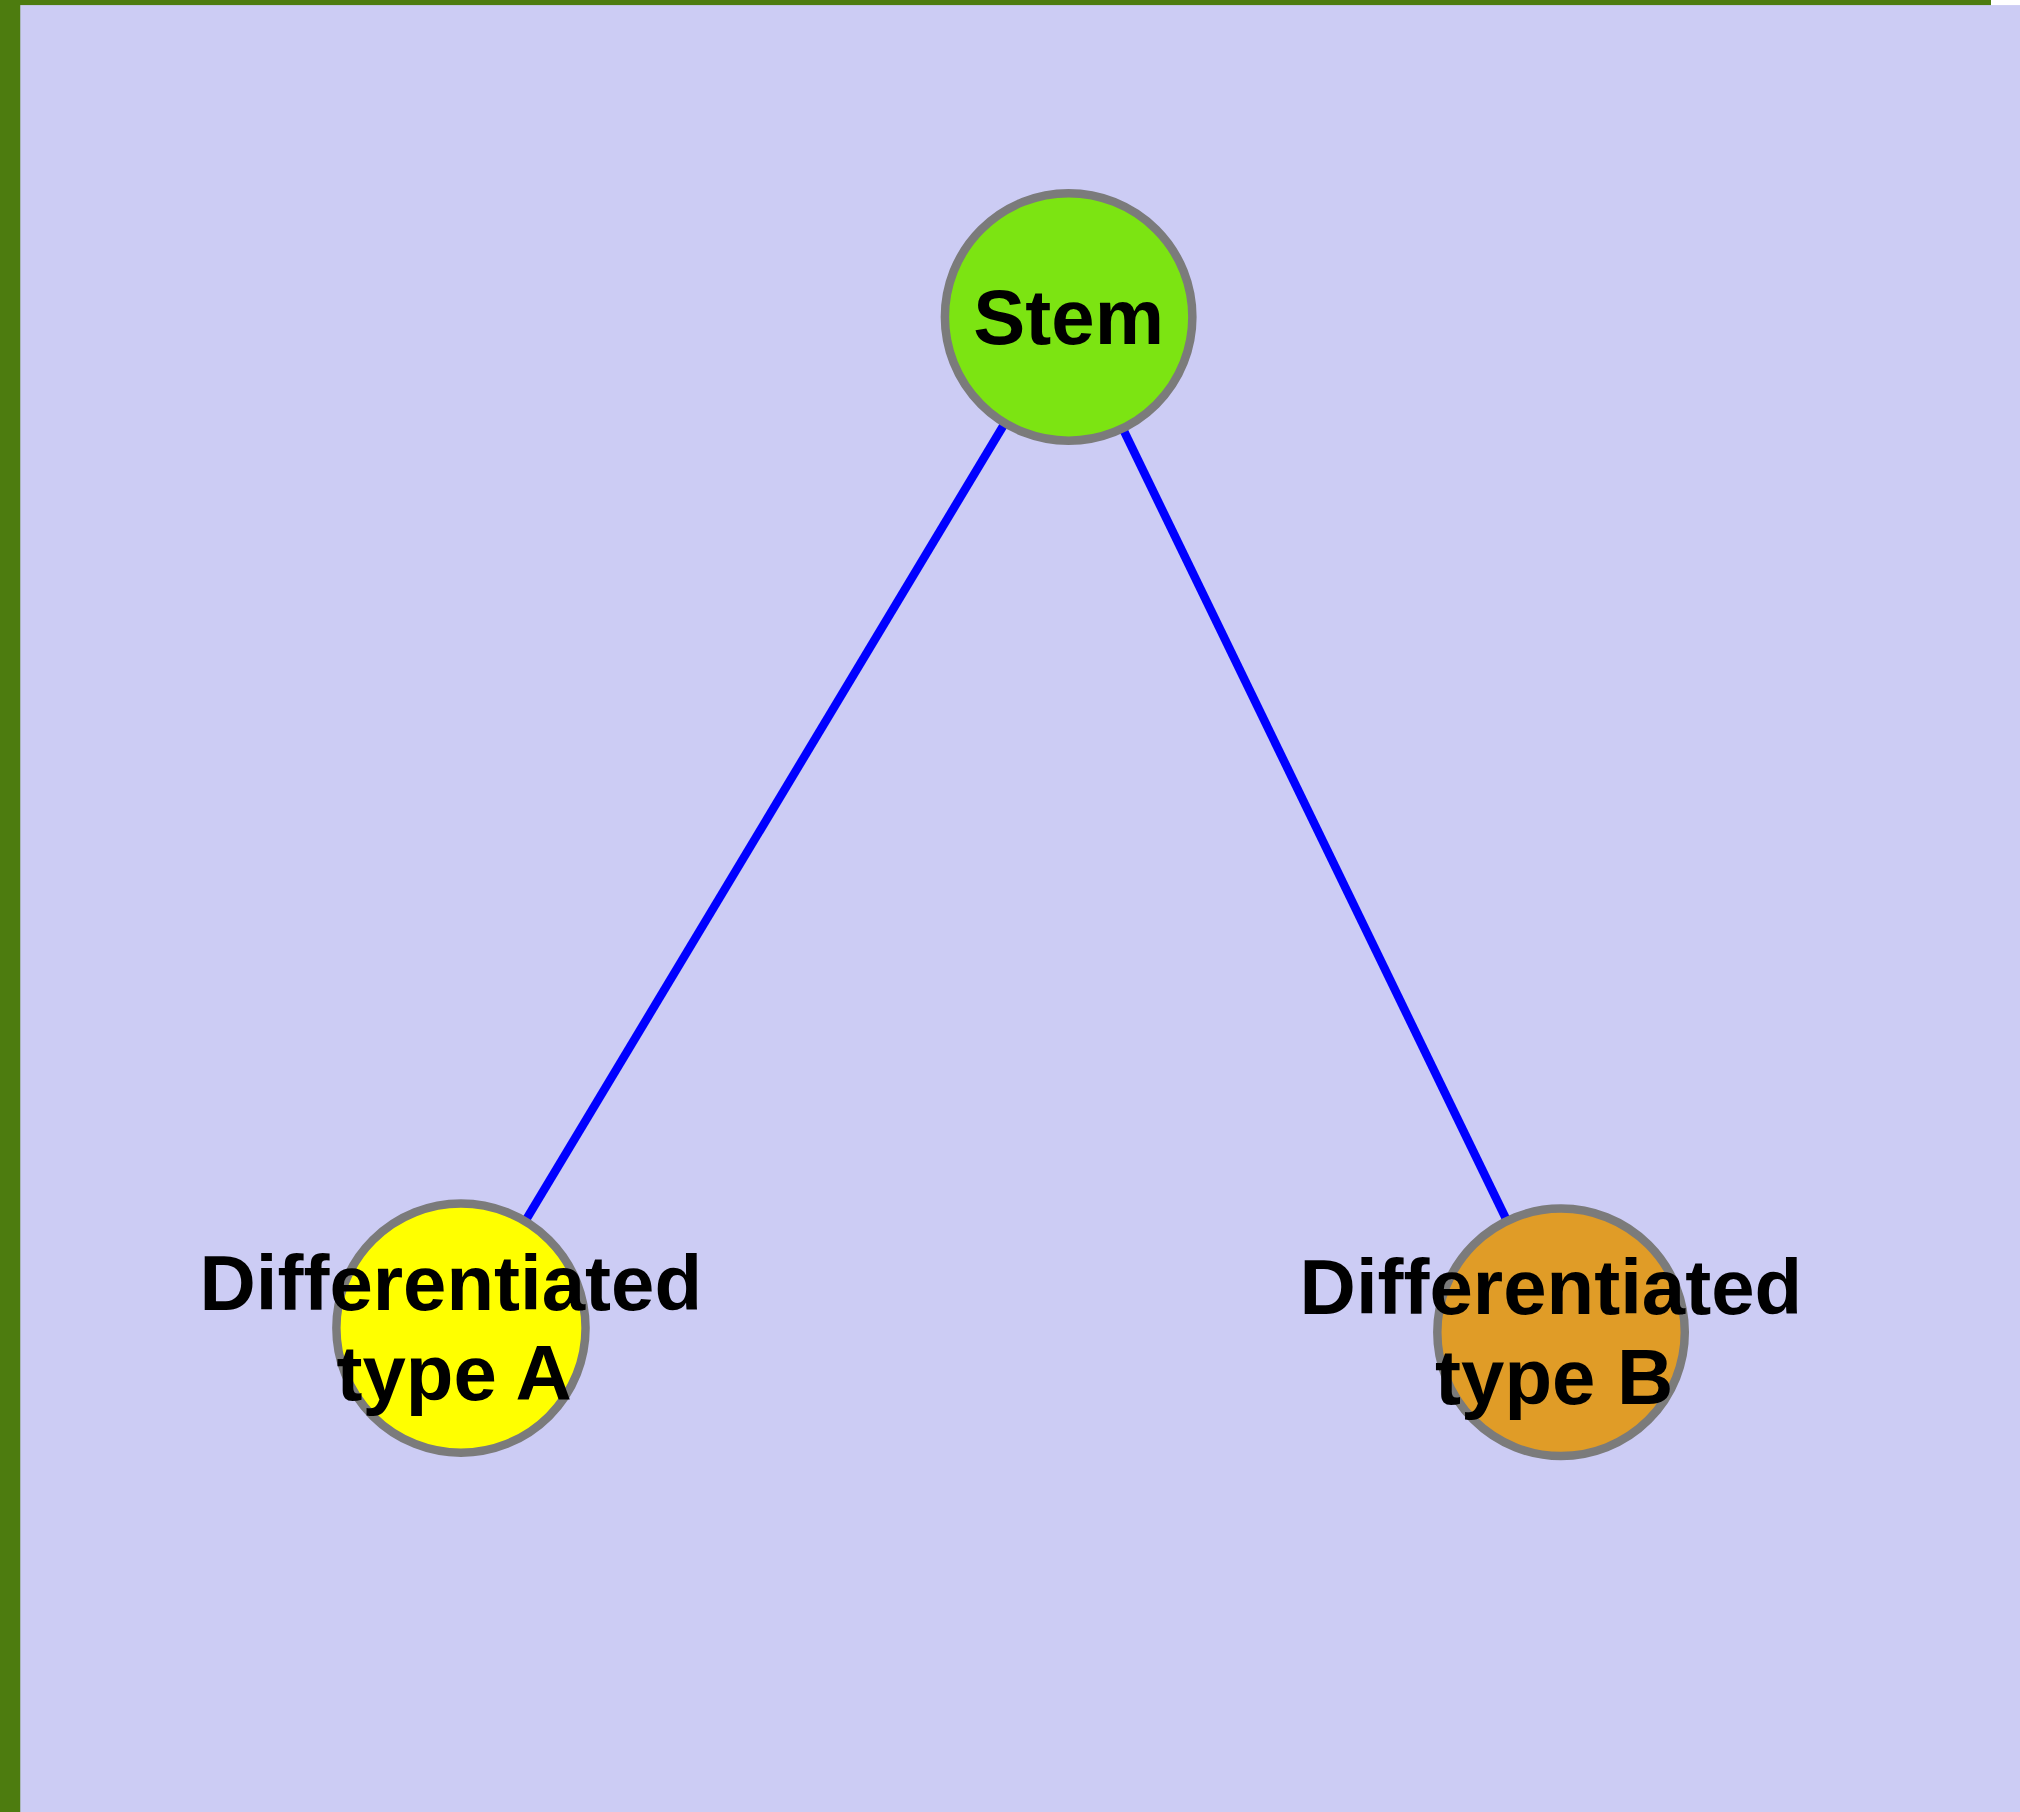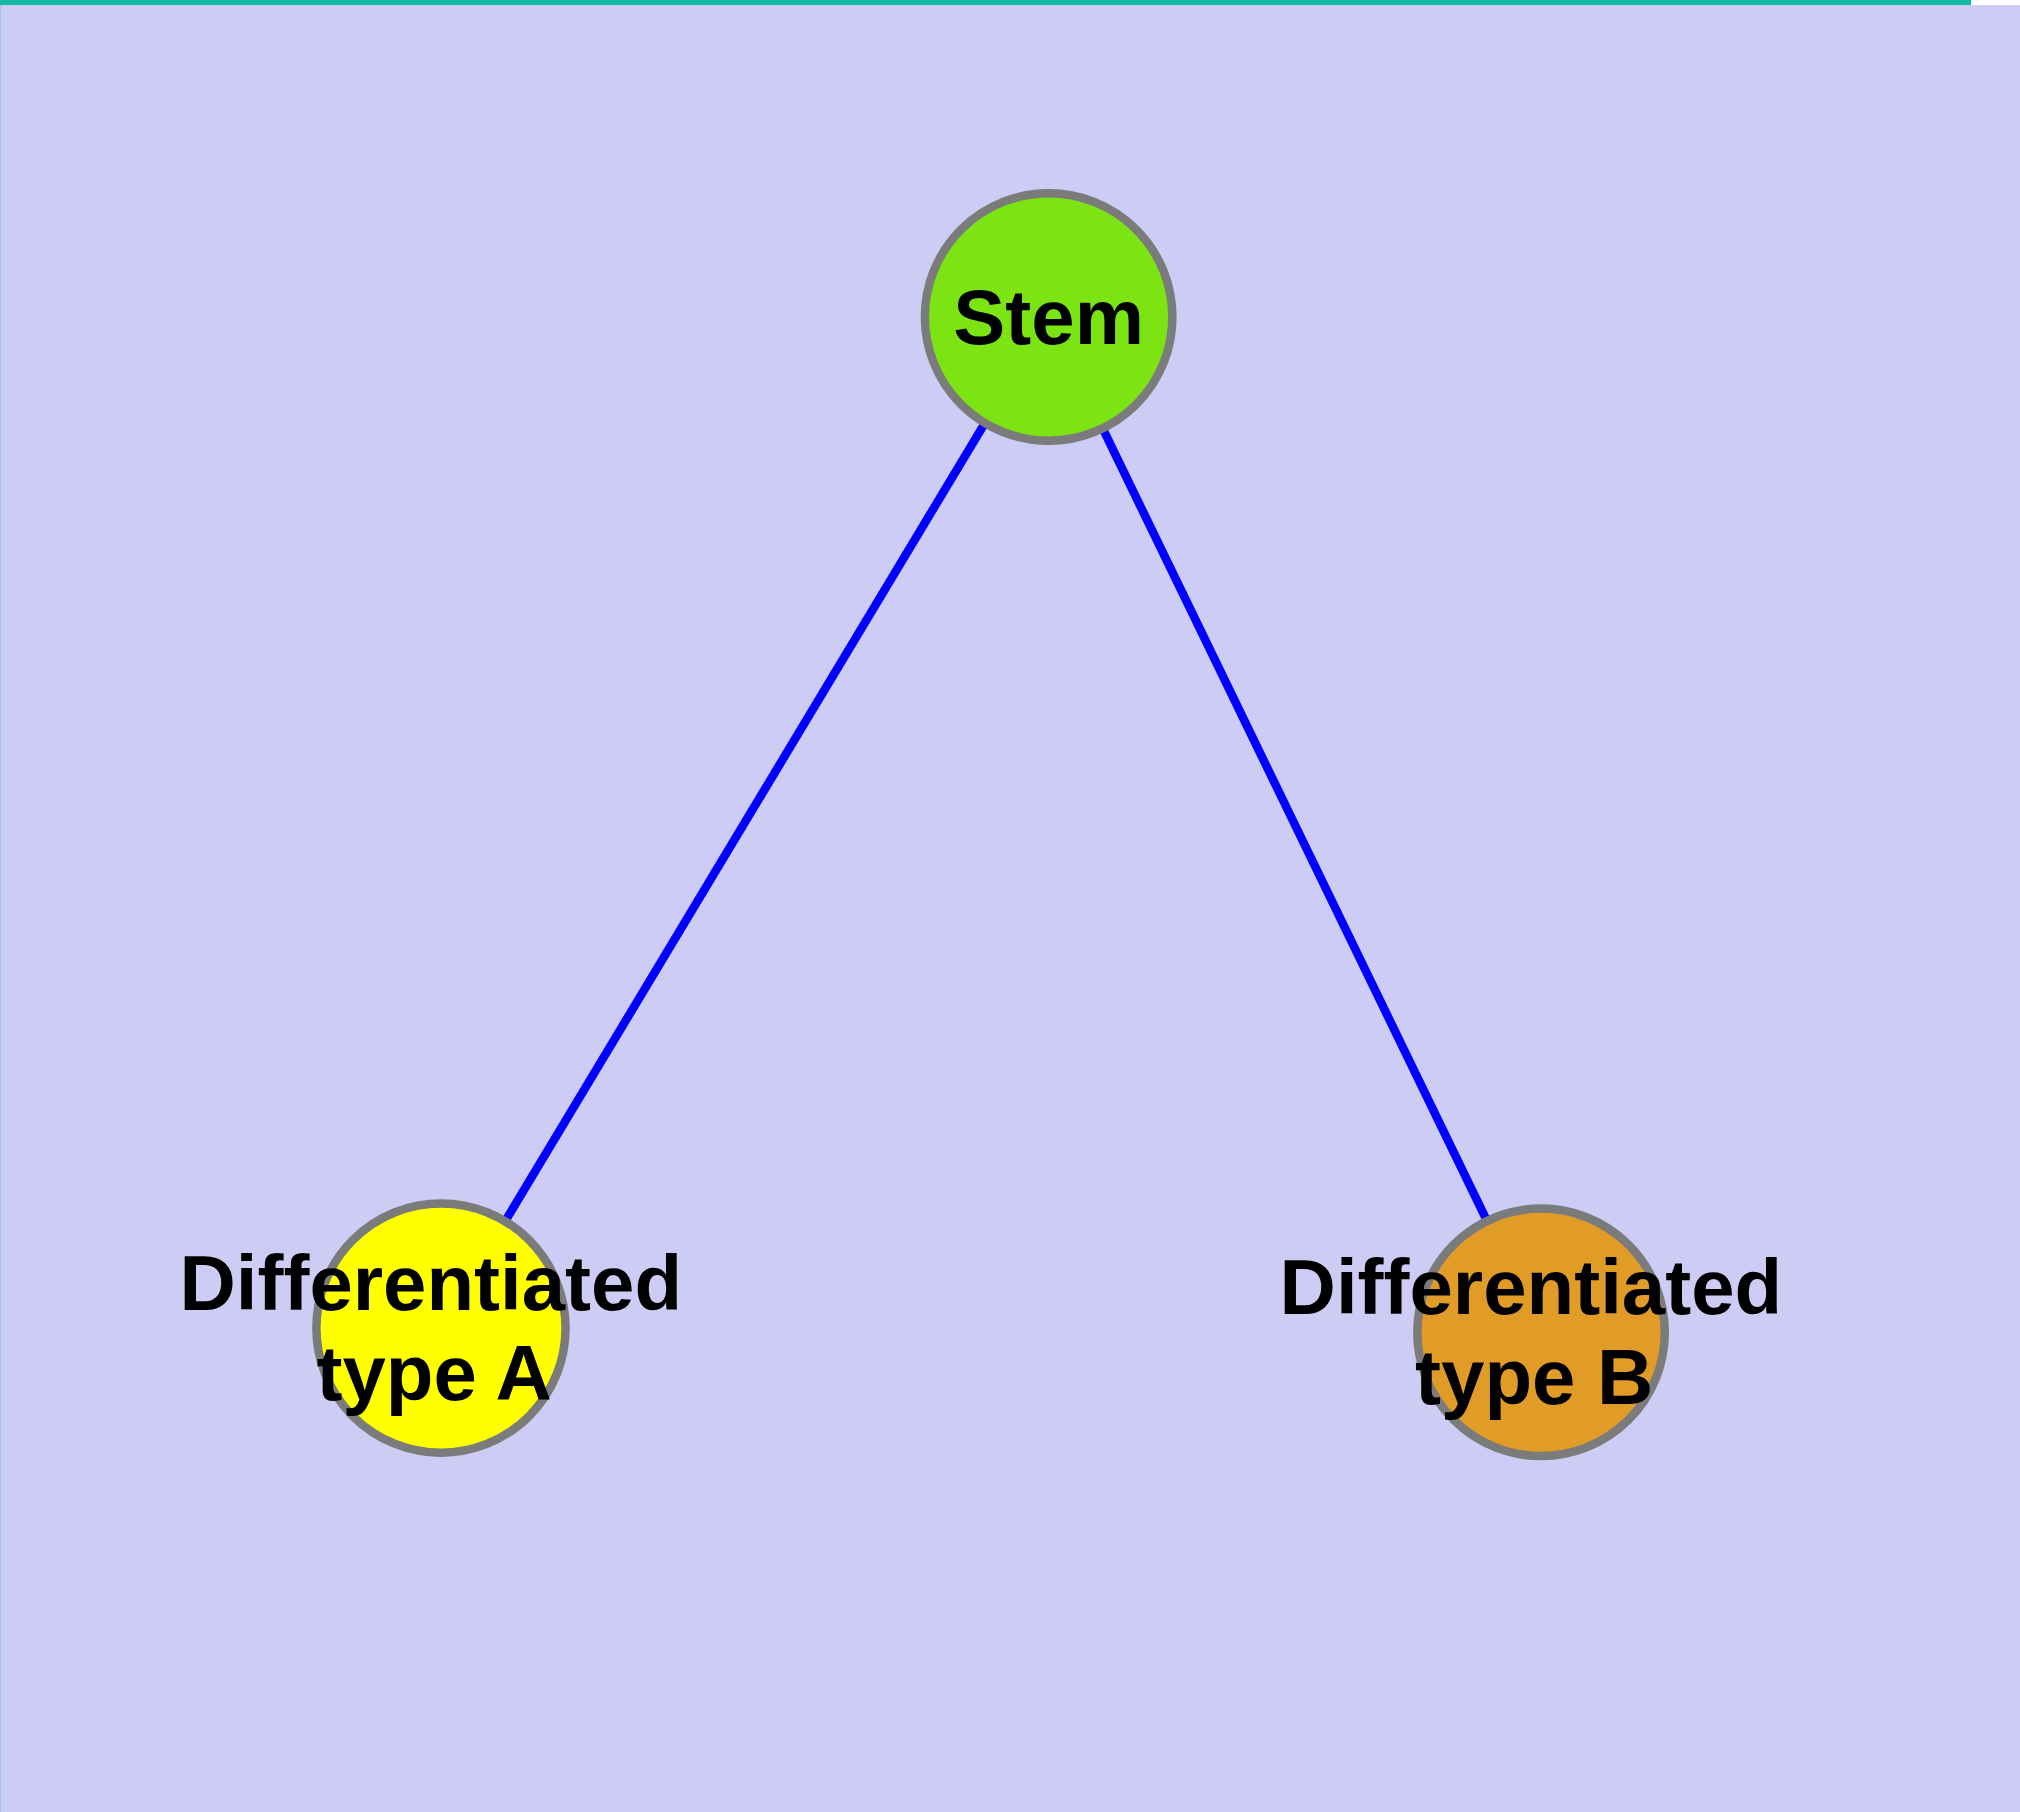--- a/index.html
+++ b/index.html
@@ -4,21 +4,22 @@
 <style>
   html, body {
     margin: 0;
     padding: 0;
     background: #ffffff;
   }
   .canvas-wrap {
     width: 1971px;
     height: 1812px;
     position: relative;
-    background: #14b8a6;
+    background: #4d7c0f;
+    padding-left: 20px;
   }
   svg {
     display: block;
   }
   .node-label {
     font-family: "Liberation Sans", sans-serif;
     font-weight: bold;
     font-size: 92px;
     text-anchor: middle;
   }

